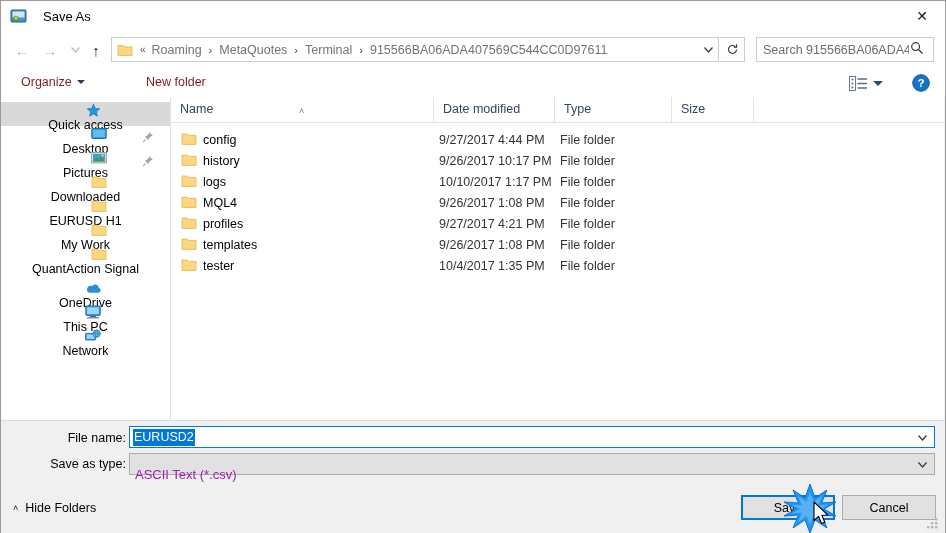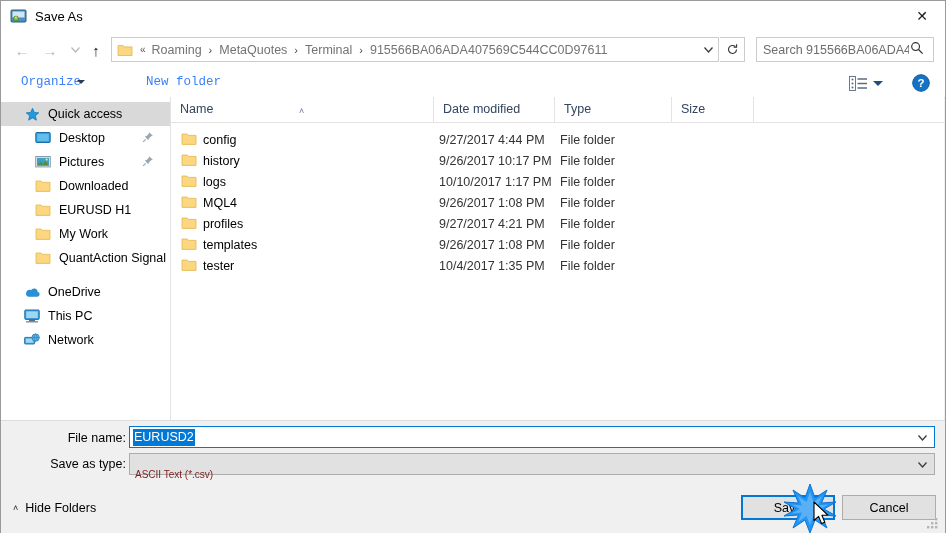--- a/index.html
+++ b/index.html
@@ -23,21 +23,21 @@
     position: absolute; left: 0; top: 0;
     width: 944px; height: 31px;
     background: #ffffff;
     border-bottom: 1px solid #e3e3e3;
   }
   #app-icon {
     position: absolute; left: 9px; top: 7px;
     width: 17px; height: 17px;
   }
   #title-text {
-    position: absolute; left: 34px; top: 7px;
+    position: absolute; left: 42px; top: 7px;
     font-size: 13px; color: #000;
     line-height: 17px;
     white-space: nowrap;
   }
   #close-btn {
     position: absolute; right: 0; top: 0;
     width: 46px; height: 30px;
     display: flex; align-items: center; justify-content: center;
     font-size: 14px; color: #1a1a1a;
     cursor: default;
@@ -115,24 +115,23 @@
 
   
   #cmdbar {
     position: absolute; left: 0; top: 67px;
     width: 944px; height: 29px;
     background: #ffffff;
     border-bottom: 1px solid #e3e3e3;
   }
   .cmd-item {
     position: absolute; top: 5px;
-    font-size: 12.5px; color: #3b82f6;
+    font-size: 12.5px; color: #7f1d1d;
     height: 19px; line-height: 19px;
     padding: 0 6px;
-    font-family: Liberation Mono, monospace;
   }
   #cmd-organize { left: 14px; }
   #cmd-organize-arrow {
     position: absolute; left: 76px; top: 12px;
     width: 0; height: 0;
     border-left: 4px solid transparent;
     border-right: 4px solid transparent;
     border-top: 4px solid #2b3a56;
   }
   #cmd-newfolder { left: 103px; margin-left: 36px; }
@@ -153,20 +152,21 @@
     background: #ffffff;
     border-right: 1px solid #e3e3e3;
     overflow: hidden;
   }
   .side-item {
     position: relative;
     height: 24px;
     display: flex; align-items: center;
     font-size: 12.5px; color: #000;
     white-space: nowrap;
+    flex-direction: column;
   }
   .side-item .si-icon {
     width: 18px; height: 16px;
     margin-left: 22px; margin-right: 7px;
     flex: 0 0 auto;
     display: flex; align-items: center; justify-content: center;
   }
   .side-item.indent .si-icon { margin-left: 33px; }
   .side-item.selected { background: #d9d9d9; }
   .si-pin {
@@ -265,21 +265,21 @@
   }
   #filetype-box {
     position: absolute; left: 128px; top: 452px;
     width: 806px; height: 22px;
     box-sizing: border-box;
     border: 1px solid #acacac;
     background: #e1e1e1;
     display: flex; align-items: center;
   }
   #filetype-value {
-    font-size: 10px; color: #7f1d1d;
+    font-size: 13px; color: #a21caf;
     margin-left: 5px;
     margin-top: 21px;
   }
   #filetype-arrow {
     margin-left: auto; margin-right: 7px;
     font-size: 10px; color: #3c3c3c;
   }
 
   #hide-folders {
     position: absolute; left: 12px; top: 500px;

